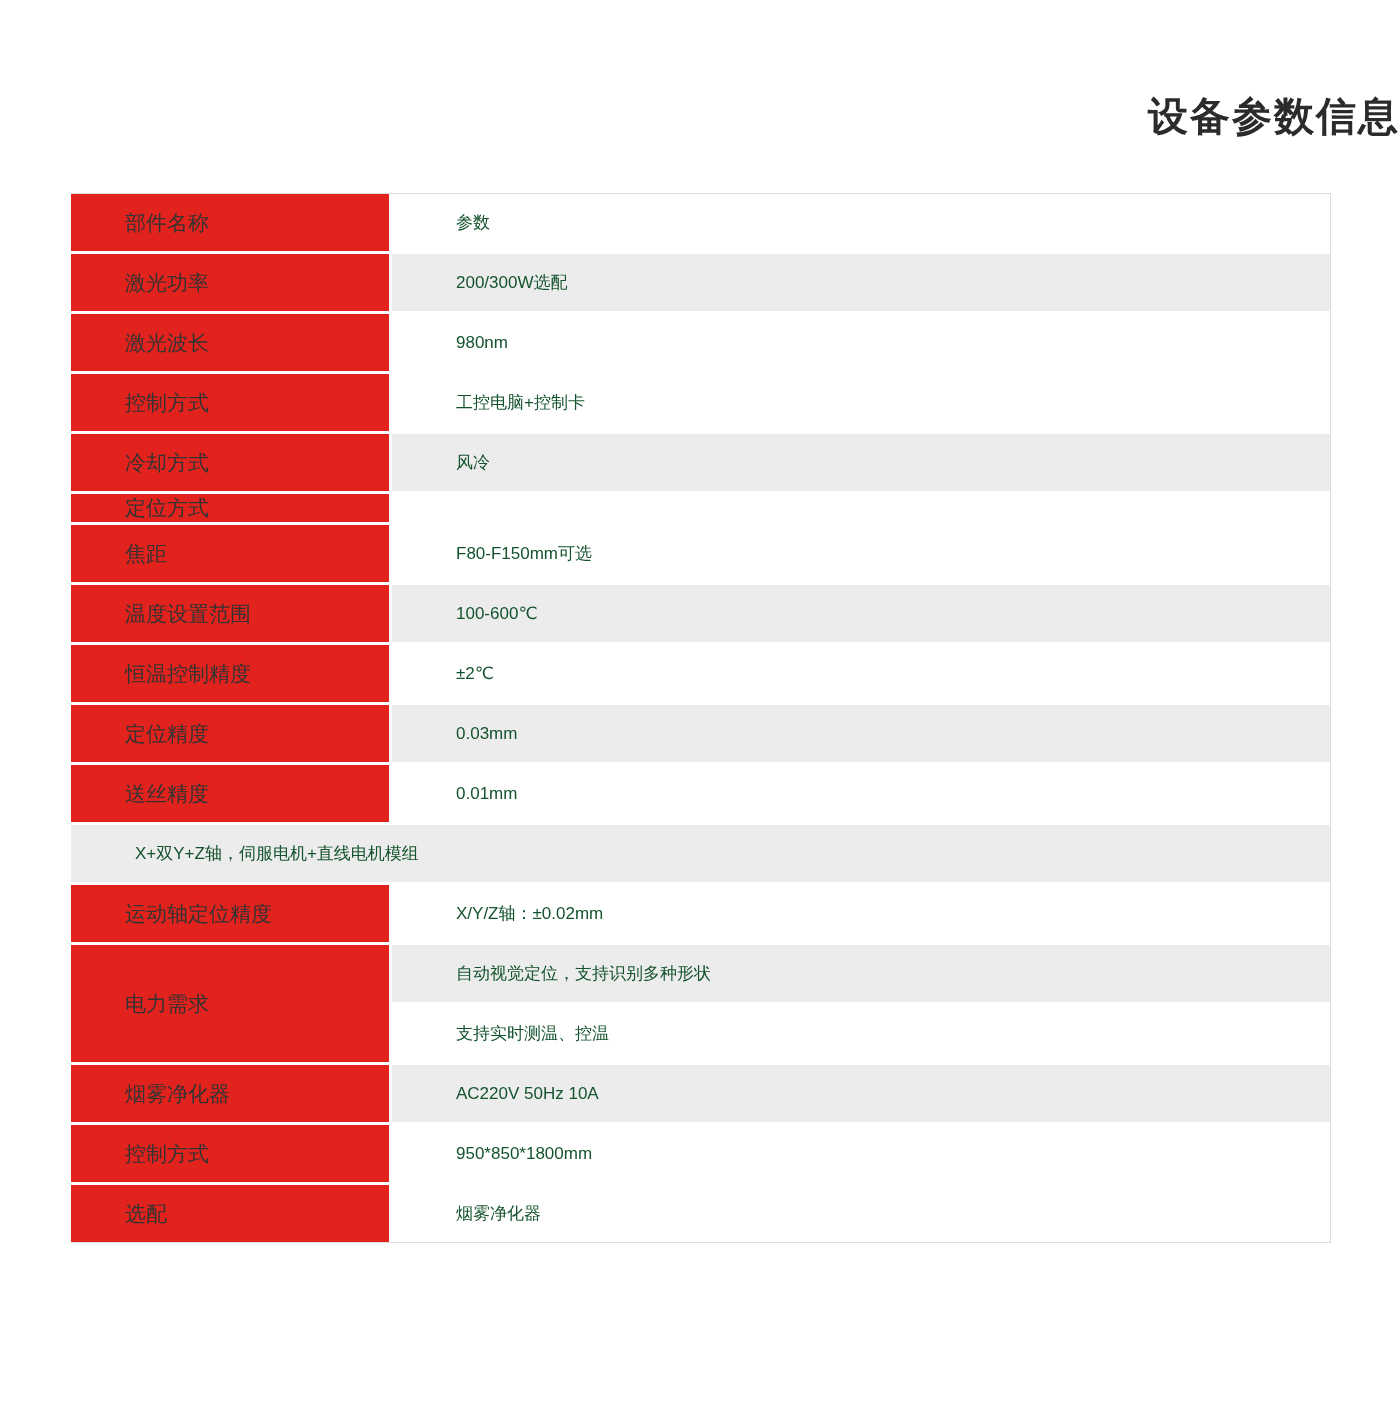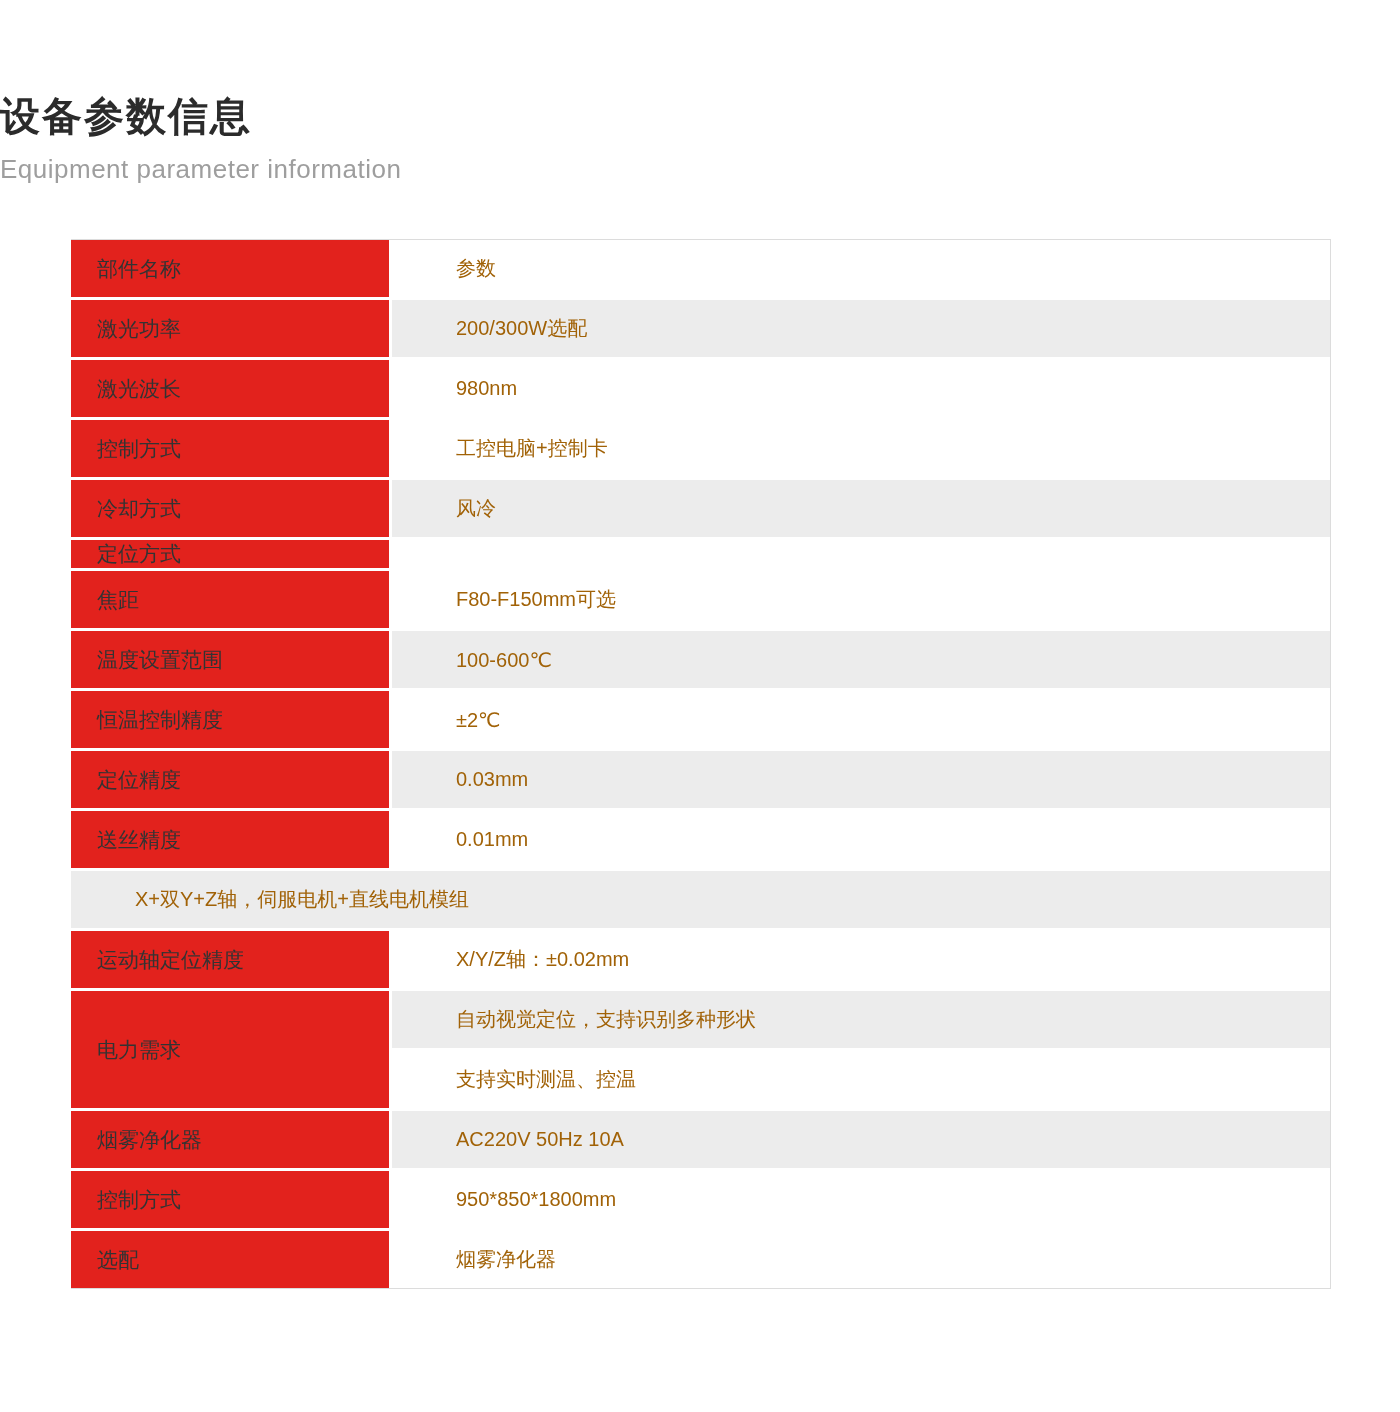--- a/index.html
+++ b/index.html
@@ -13,21 +13,21 @@
     padding: 0;
     background: #ffffff;
     font-family: "Liberation Sans", "DejaVu Sans", sans-serif;
   }
   body {
     width: 1400px;
     height: 1412px;
     overflow: hidden;
   }
   .header {
-    text-align: left;
+    text-align: right;
     padding-top: 94px;
   }
   .page-title {
     font-size: 40px;
     line-height: 44px;
     font-weight: 700;
     color: #2b2b2b;
     letter-spacing: 2px;
   }
   .page-subtitle {
@@ -45,53 +45,52 @@
   }
   .trow {
     display: flex;
     margin-bottom: 3px;
   }
   .trow:last-child { margin-bottom: 0; }
   .label-cell {
     flex: 0 0 318px;
     width: 318px;
     margin-right: 3px;
-    padding-left: 26px;
+    padding-left: 54px;
     background: var(--red);
     color: #333333;
     font-size: 21px;
     display: flex;
     align-items: center;
   }
   .val-col {
     flex: 1 1 auto;
     display: flex;
     flex-direction: column;
     gap: 3px;
   }
   .val-cell {
     height: 57px;
     flex: 0 0 57px;
     display: flex;
     align-items: center;
     padding-left: 64px;
-    font-size: 20px;
-    color: #a16207;
+    font-size: 17px;
+    color: #14532d;
     background: #ffffff;
   }
   .val-cell.alt {
     background: var(--gray);
   }
 </style>
 </head>
 <body>
 
 <div class="header">
   <div class="page-title">设备参数信息</div>
-  <div class="page-subtitle">Equipment parameter information</div>
 </div>
 
 <div class="ptable">
     <div class="trow">
       <div class="label-cell">部件名称</div>
       <div class="val-col">
         <div class="val-cell">参数</div>
       </div>
     </div>
     <div class="trow">

